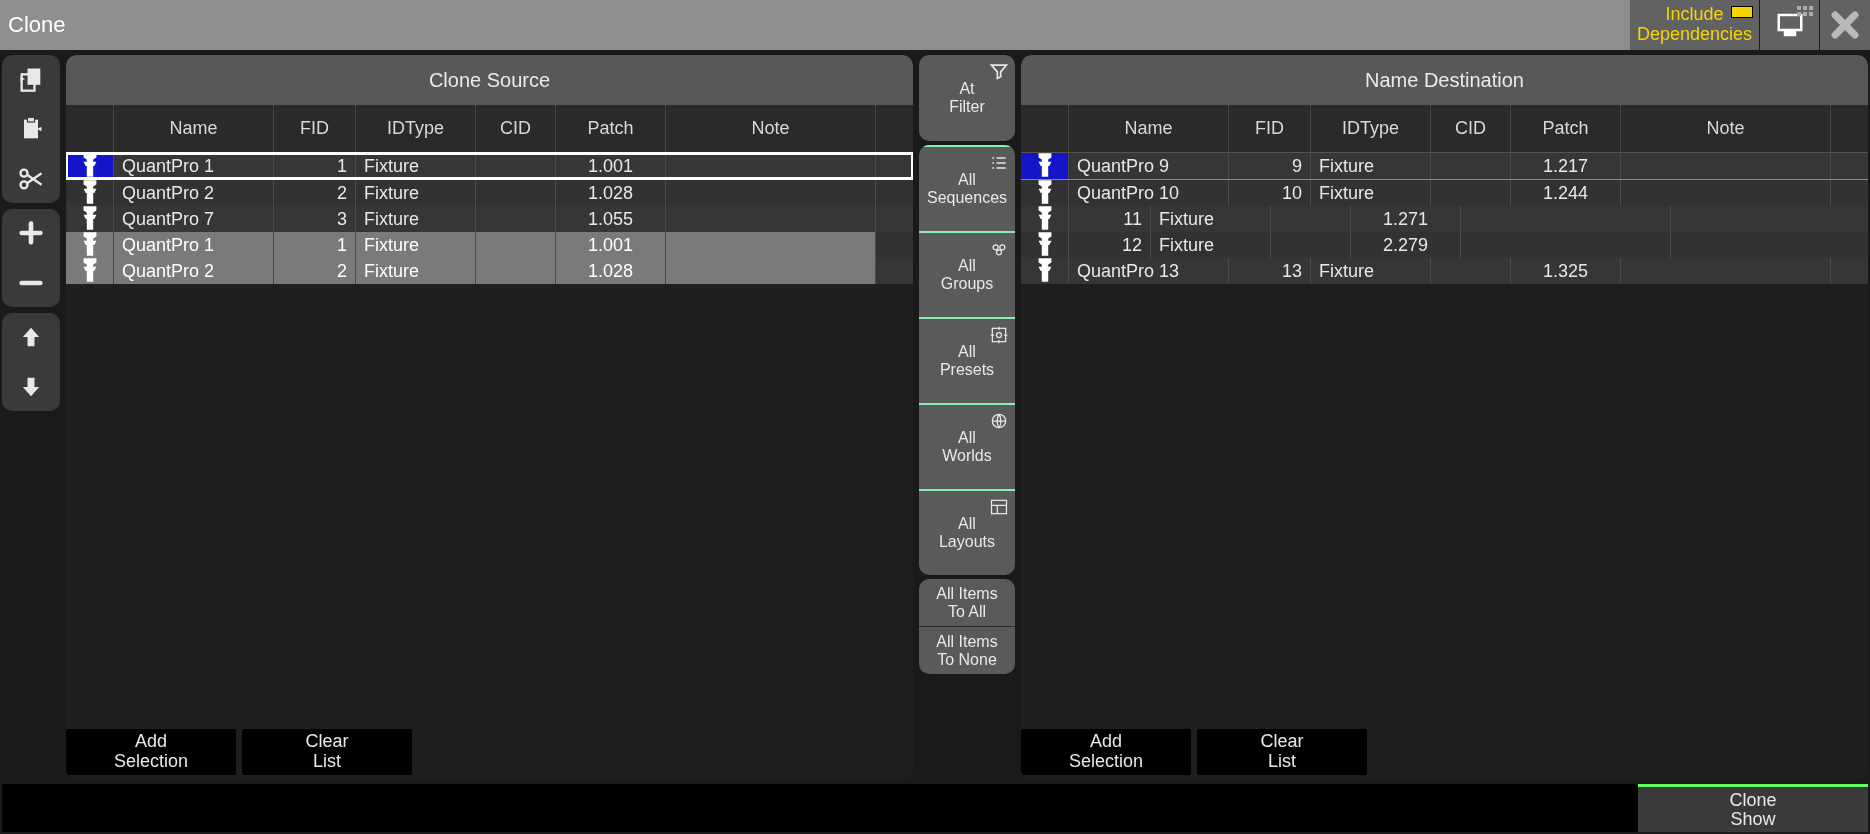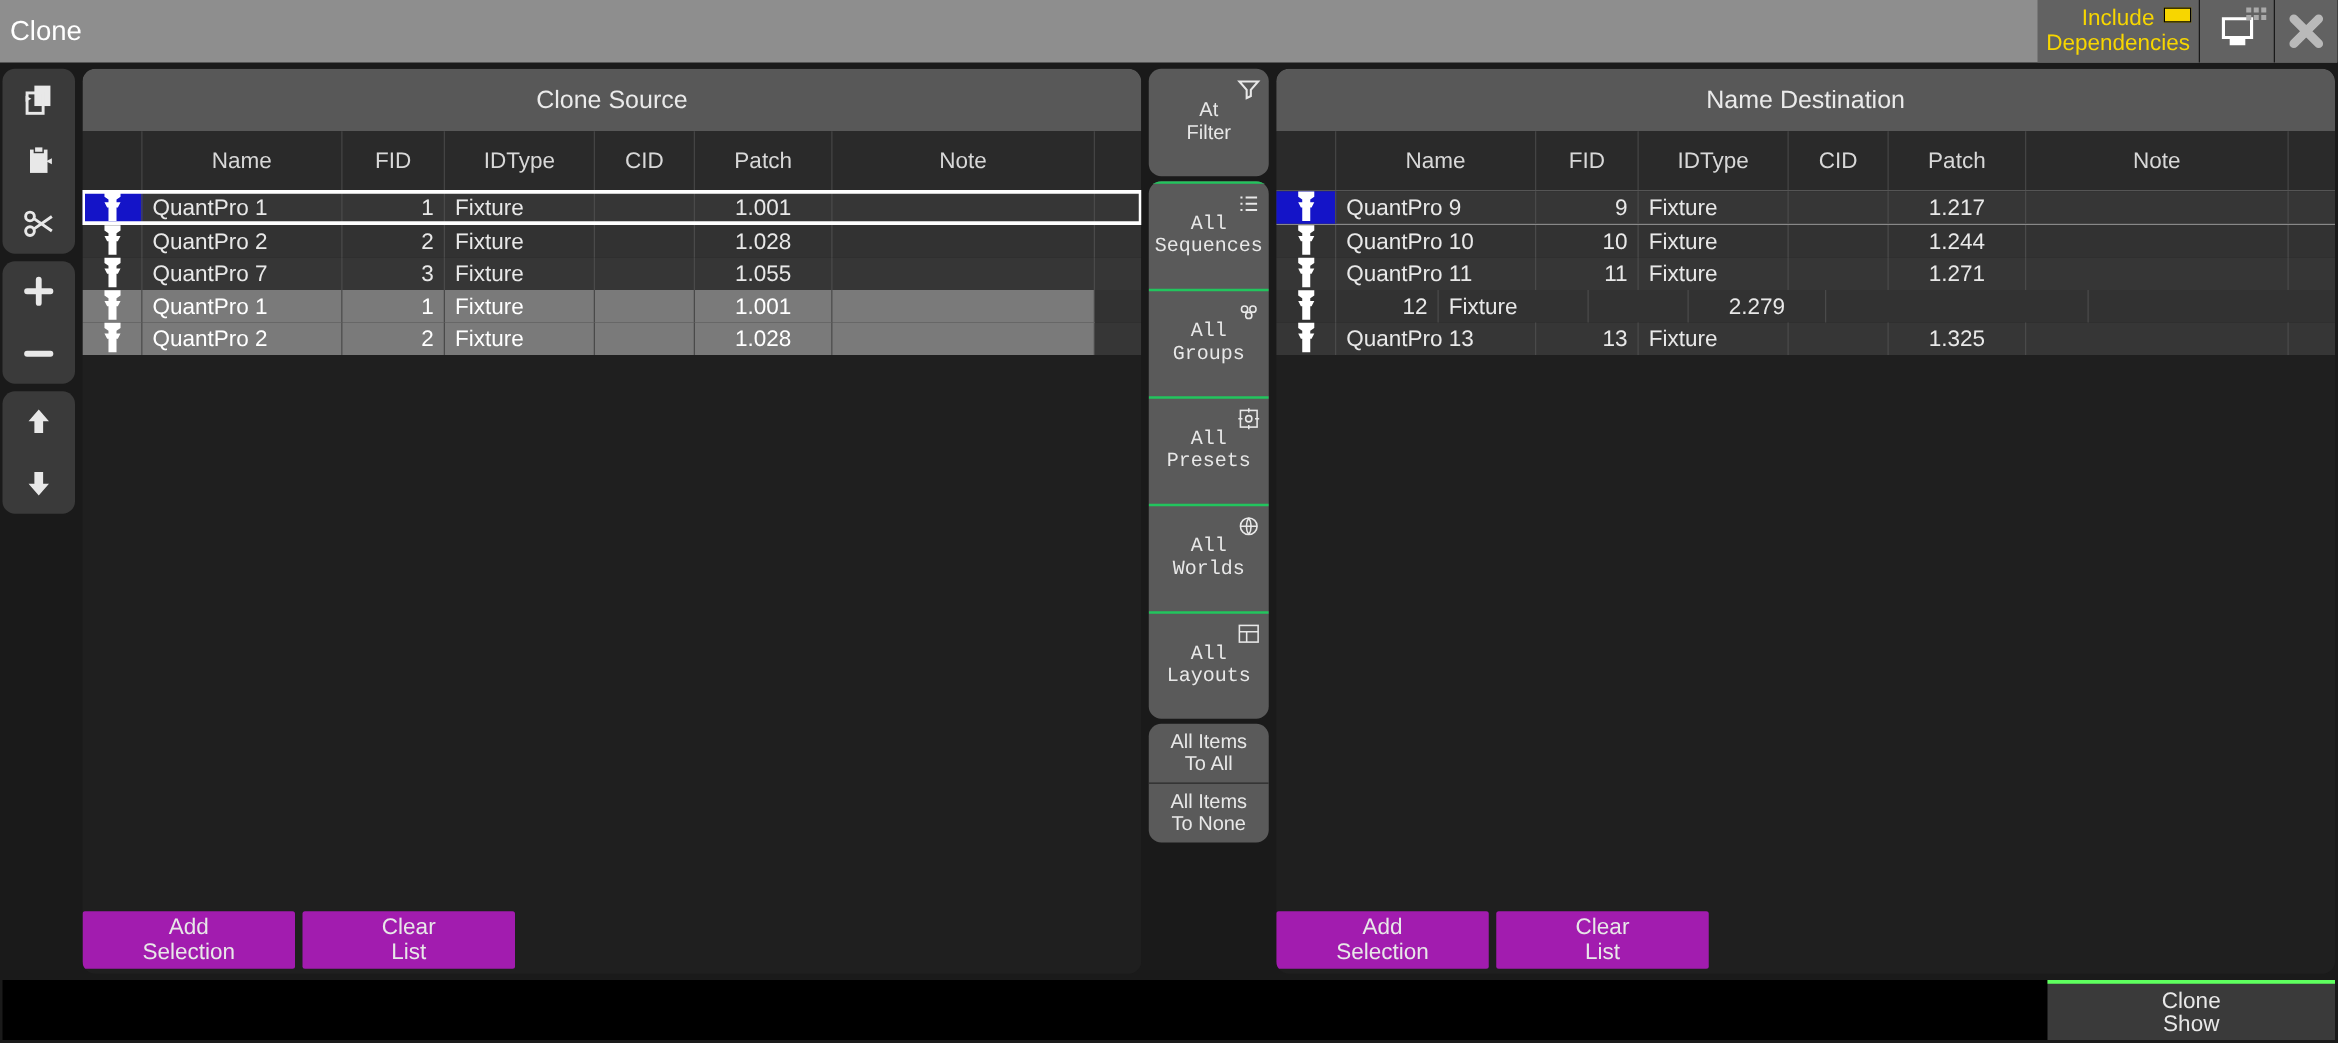--- a/index.html
+++ b/index.html
@@ -192,21 +192,21 @@
   .fx-shape { width: 22px; height: 30px; fill: #fff; }
 
   .panel-footer {
     margin-top: auto;
     display: flex;
     gap: 6px;
     padding: 4px 0;
   }
   .foot-btn {
     flex: 0 0 170px;
-    background: #a21caf;
+    background: #000000;
     height: 46px;
     display: flex;
     align-items: center;
     justify-content: center;
     text-align: center;
     line-height: 1.1;
     cursor: pointer;
     border-radius: 2px;
   }
 
@@ -232,21 +232,21 @@
     align-items: center;
     justify-content: center;
     text-align: center;
     padding: 12px 2px;
     font-size: 16px;
     line-height: 1.1;
     min-height: 86px;
     cursor: pointer;
   }
   .midcol .mitem + .mitem { border-top: 1px solid #2a2a2a; }
-  .midcol .mitem.green-top { border-top: 2px solid #22c55e; font-family: Liberation Mono, monospace; }
+  .midcol .mitem.green-top { border-top: 2px solid #86efac; }
   .midcol .micon {
     position: absolute; right: 6px; top: 6px;
     width: 20px; height: 20px;
     fill: #e8e8e8;
   }
   .midcol .mgroup.square .mitem { min-height: 46px; padding: 6px 2px; }
 
   
   .bottombar {
     position: absolute;
@@ -652,23 +652,20 @@
             <div class="cell note-cell" style="width: 210px;">
               <span></span>
             </div>
           </div>
           <div class="row">
             <div class="cell icon-cell" style="width: 48px;">
               <svg class="fx-shape" viewBox="0 0 20 28">
   <path d="M4 2h12v4l-3 2v2h3l-2 4h-1v10h-6V14h-1l-2-4h3V8L4 6z" fill="#fff"></path>
 </svg>
             </div>
-            <div class="cell name-cell" style="width: 160px;">
-              <span>QuantPro 11</span>
-            </div>
             <div class="cell fid-cell" style="width: 82px;">
               <span>11</span>
             </div>
             <div class="cell idtype-cell" style="width: 120px;">
               <span>Fixture</span>
             </div>
             <div class="cell cid-cell" style="width: 80px;">
               <span></span>
             </div>
             <div class="cell patch-cell" style="width: 110px;">

